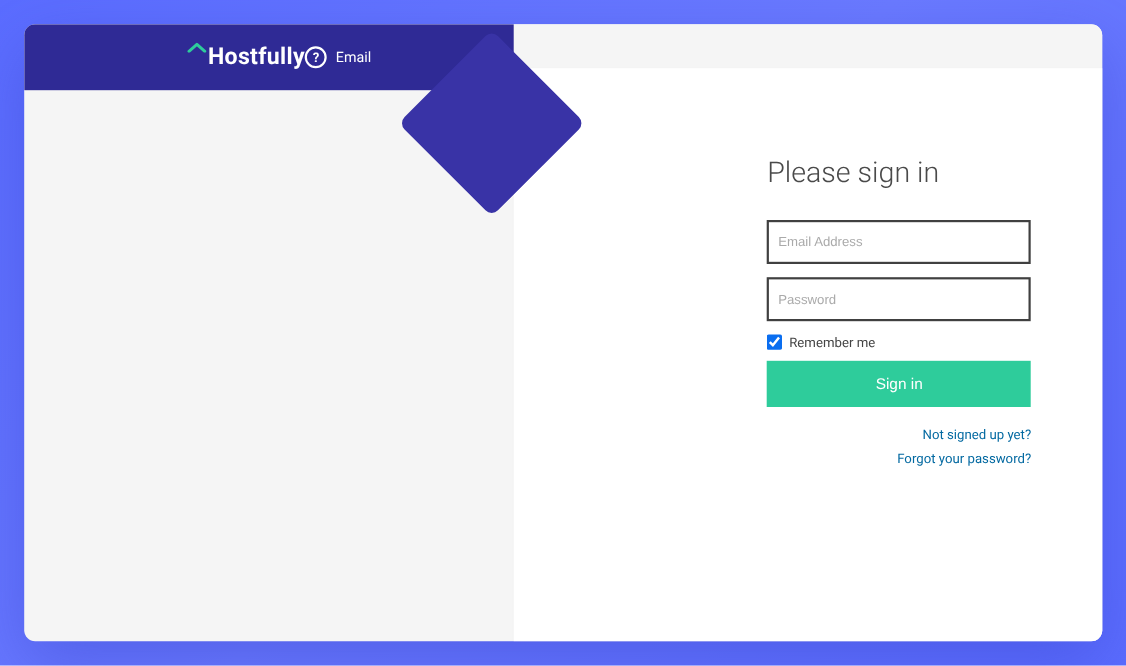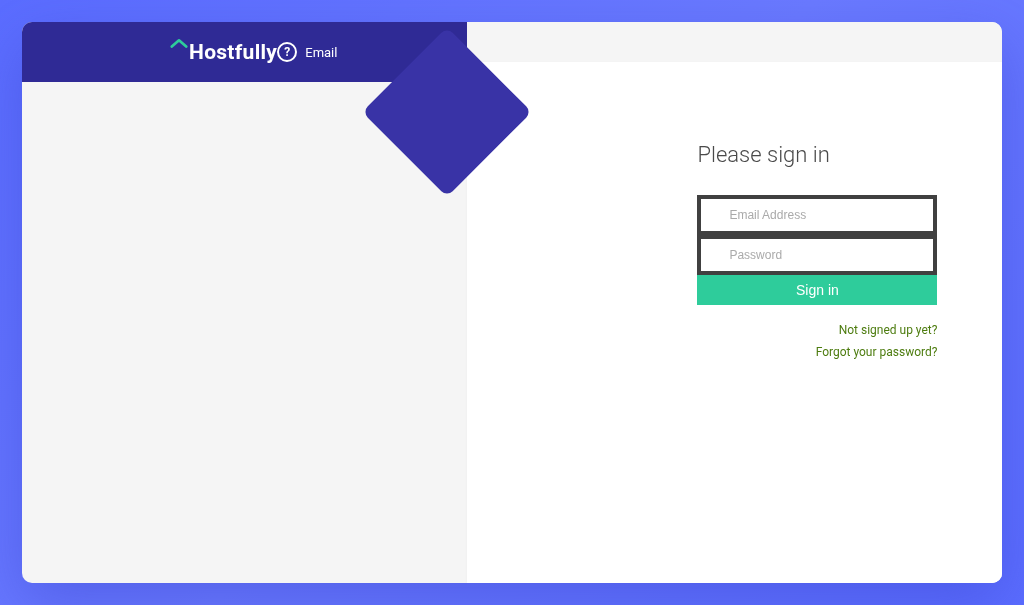--- a/index.html
+++ b/index.html
@@ -90,66 +90,67 @@
       background: #ffffff;
       width: 700px;
       padding: 80px 60px 40px 60px;
       box-shadow: 0 1px 3px rgba(0,0,0,0.03);
     }
     .form-wrap {
       width: 240px;
       margin: 0 auto;
     }
     .title {
-      font-size: 22px;
+      font-size: 26px;
       font-weight: 300;
       color: #4a4a4a;
       margin-bottom: 28px;
     }
     .text-input {
       width: 100%;
       height: 40px;
-      border: 4px solid #404040;
-      padding: 0 28px;
+      border: 2px solid #404040;
+      padding: 0 8px;
       font-size: 12px;
       color: #555;
+      margin-bottom: 12px;
       outline: none;
     }
     .text-input::placeholder { color: #aaa; }
     .remember {
       display: flex;
       align-items: center;
       gap: 6px;
       font-size: 12px;
       color: #444;
       margin-bottom: 10px;
     }
     .remember input[type="checkbox"] {
       width: 14px;
       height: 14px;
       accent-color: #0a6ef0;
     }
     .submit-btn {
       width: 100%;
-      height: 30px;
+      height: 42px;
       background: #2fc3a1;
       background: #2dc3a0;
       color: #ffffff;
       border: none;
       font-size: 14px;
       cursor: pointer;
       margin-bottom: 18px;
     }
     .submit-btn { background: #2ecc9b; }
     .links {
       text-align: right;
     }
     .links a {
       display: block;
-      color: #4d7c0f;
+      color: #0369a1;
       font-size: 12px;
       text-decoration: none;
       margin-bottom: 8px;
       cursor: pointer;
     }
   </style>
 </head>
 <body>
 
 <div class="window">
@@ -170,20 +171,24 @@
 
   <div class="content">
     <div class="card">
       <div class="form-wrap">
         <h1 class="title">Please sign in</h1>
 
         <input type="text" class="text-input" placeholder="Email Address" style="">
 
         <input type="password" class="text-input" placeholder="Password" style="">
 
+        <label class="remember">
+          <input type="checkbox" checked="" style="">
+          <span>Remember me</span>
+        </label>
 
         <button class="submit-btn">Sign in</button>
 
         <div class="links">
           <a>Not signed up yet?</a>
           <a>Forgot your password?</a>
         </div>
       </div>
     </div>
   </div>

